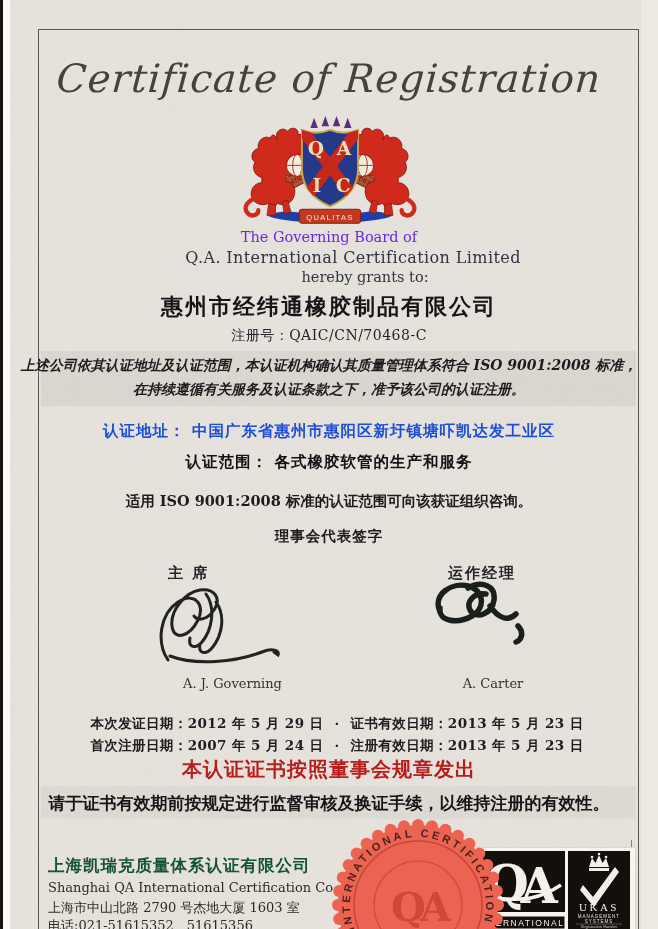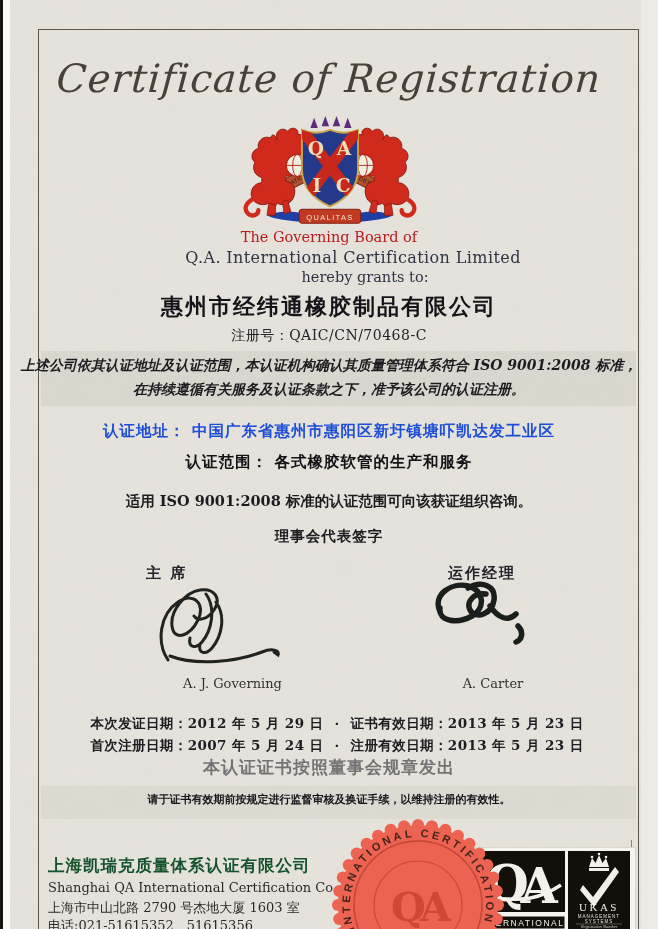--- a/index.html
+++ b/index.html
@@ -15,43 +15,43 @@
   .edge-right-light{left:641px;top:0;width:17px;height:929px;background:#edeae4;}
   .frame{left:38px;top:29px;width:599px;height:910px;border:1.5px solid #5e564c;}
   .frame-shadow{left:631px;top:840px;width:1px;height:89px;background:#8a8279;}
   .band{left:41px;width:595px;background:rgba(120,113,104,0.10);}
   .band1{top:351px;height:55px;}
   .band2{top:786px;height:33px;background:rgba(120,113,104,0.07);}
   .texture{left:0;top:0;pointer-events:none;opacity:.5;}
   
   .center{left:0;width:658px;text-align:center;}
   .title{top:56px;font-size:39px;font-style:italic;color:#48403a;letter-spacing:1px;transform:skewX(-4deg);}
-  .grant1{top:229px;font-size:14.5px;color:#b91c1c;}
+  .grant1{top:229px;font-size:14.5px;color:#6d28d9;}
   .grant2{top:248px;font-size:16px;color:#2f3344;letter-spacing:.4px;padding-left:24px;}
   .grant3{top:269px;font-size:14.5px;color:#2f3344;padding-left:36px;}
   .company{top:292px;font-size:22px;font-weight:700;color:#161418;letter-spacing:2px;}
   .regno{top:327px;font-size:14px;color:#24222a;letter-spacing:.5px;}
   .stmt1{top:357px;font-size:14px;font-weight:700;font-style:italic;color:#1d1b1e;}
   .stmt2{top:381px;font-size:14px;font-weight:700;font-style:italic;color:#1d1b1e;}
   .addr{top:421px;font-size:15.5px;font-weight:700;color:#1d4ed8;letter-spacing:1px;}
   .scope{top:452px;font-size:15.5px;font-weight:700;color:#131215;letter-spacing:1px;}
   .scopenote{top:492px;font-size:14.5px;font-weight:600;color:#1d1b1e;}
   .sighead{top:527px;font-size:14.5px;font-weight:600;color:#1d1b1e;letter-spacing:1px;}
   .sigtitle{font-size:15px;font-weight:600;color:#24222a;letter-spacing:2px;}
-  .sigtitle-left{left:146px;top:564px;}
+  .sigtitle-left{left:168px;top:564px;}
   .sigtitle-right{left:448px;top:564px;}
   .signame{font-size:13px;color:#33312f;text-align:center;}
   .signame-left{left:150px;top:676px;width:165px;}
   .signame-right{left:428px;top:676px;width:130px;}
   .daterow{top:0;left:8px;width:658px;display:flex;justify-content:center;gap:11px;
            font-size:13.5px;font-weight:700;color:#1e1c20;letter-spacing:.4px;}
   .daterow1{top:715px;}
   .daterow2{top:737px;}
-  .daterule{top:756px;font-size:17px;font-weight:600;color:#737373;letter-spacing:1px;}
-  .notice{top:792px;font-size:11px;font-weight:700;color:#161418;}
+  .daterule{top:756px;font-size:20px;font-weight:600;color:#b91c1c;letter-spacing:1px;}
+  .notice{top:792px;font-size:17px;font-weight:700;color:#161418;}
   .issuer-cn{left:48px;top:855px;font-size:16.5px;font-weight:700;color:#14532d;letter-spacing:1px;}
   .issuer-en{left:48px;top:880px;font-size:13px;color:#2c2a28;}
   .issuer-addr{left:48px;top:899px;font-size:13px;color:#2c2a28;}
   .issuer-phone{left:48px;top:917px;font-size:13px;color:#2c2a28;}
   .logo-backing{left:472px;top:847px;width:162px;height:82px;background:#f6f4ee;border:1px solid #dcd8cf;}
 </style>
 </head>
 <body>
 
 <div class="page">

